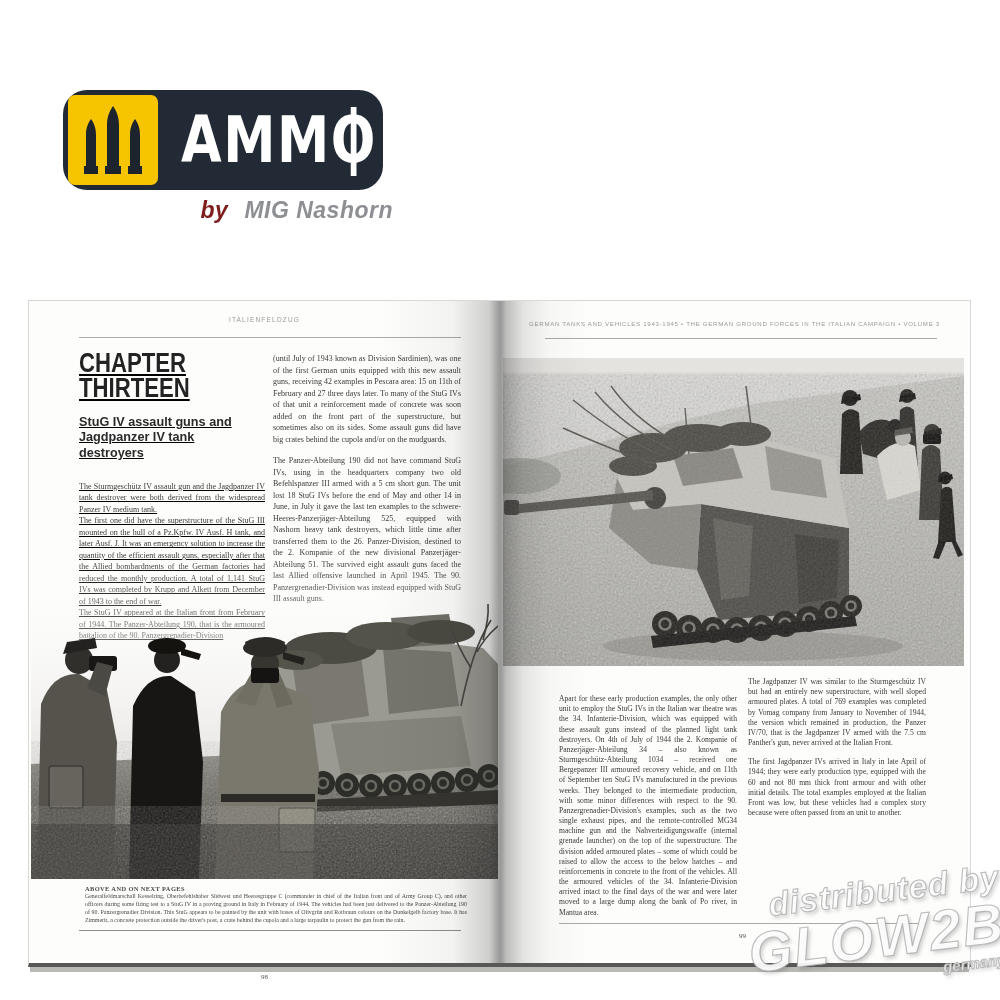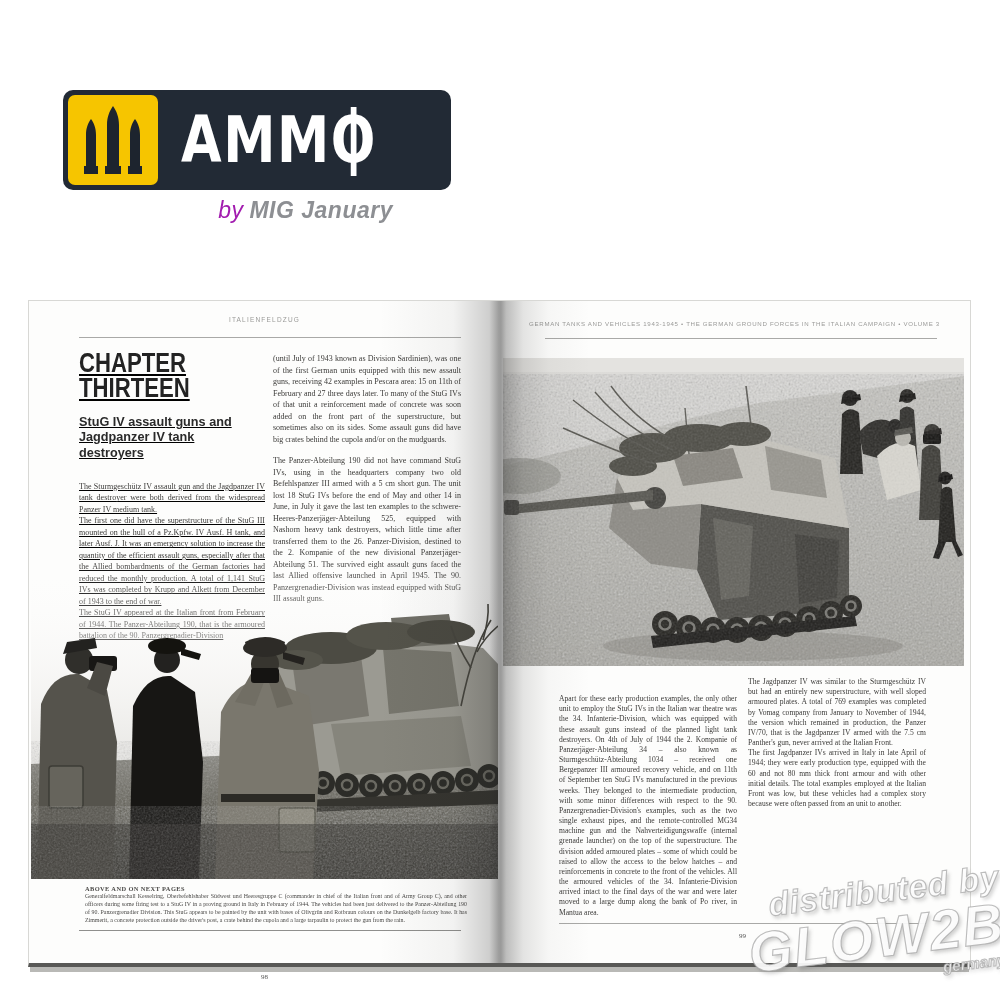--- a/index.html
+++ b/index.html
@@ -1,34 +1,34 @@
 <!DOCTYPE html>
 <html><head>
 <meta charset="utf-8">
 <style>
   html,body{margin:0;padding:0;background:#ffffff;}
   .canvas{position:relative;width:1000px;height:1000px;background:#ffffff;overflow:hidden;
           font-family:"Liberation Sans","DejaVu Sans",sans-serif;}
 
   
-  .logo-bar{position:absolute;left:63px;top:90px;width:388px;height:100px;
-            background:#222a35;border-radius:10px;}
+  .logo-bar{position:absolute;left:63px;top:90px;width:320px;height:100px;
+            background:#222a35;border-radius:24px;}
   .logo-badge{position:absolute;left:5px;top:5px;width:90px;height:90px;
               background:#f6c500;border-radius:7px;}
   .logo-badge svg{position:absolute;left:0;top:0;}
   .logo-word{position:absolute;left:98px;top:0;width:236px;height:100%;
              display:flex;align-items:center;justify-content:center;
              font-family:"DejaVu Sans",sans-serif;font-weight:800;font-size:64px;
              color:#ffffff;letter-spacing:2px;transform:scaleX(.82);transform-origin:center;}
   .o-wrap{position:relative;display:inline-block;}
   .o-bar{position:absolute;left:50%;top:6%;width:7px;height:92%;
          background:#ffffff;transform:translateX(-50%);}
   .byline{position:absolute;left:63px;top:197px;width:330px;text-align:right;
           font-style:italic;font-size:23px;color:#94969a;letter-spacing:.5px;}
-  .byline .by{font-weight:400;margin-right:6px;color:#a21caf;}
+  .byline .by{font-weight:700;margin-right:16px;color:#7f1d1d;}
   .byline .name{font-weight:700;color:#8d8f93;}
 
   
   .spread{position:absolute;left:28px;top:300px;width:941px;height:662px;
           background:#fdfdfc;border:1px solid #d8d8d5;border-bottom:4px solid #585856;
           box-shadow:0 7px 0 -2px #b9b9b6;}
   .page{position:absolute;top:0;height:662px;}
   .page-left{left:0;width:471px;}
   .page-right{left:471px;width:469px;}
 
@@ -52,21 +52,21 @@
   .lp-col1{position:absolute;left:50px;top:50px;width:186px;text-decoration:underline;}
   .lp-col1-body{margin-top:21px;}
   .lp-col1-body p{font-size:8px;line-height:1.44;}
   .lp-col2{position:absolute;left:244px;top:52px;width:188px;}
   .lp-col2 p{font-size:8px;line-height:1.44;}
   .lp-col2 p + p{margin-top:10px;}
 
   .rp-col1{position:absolute;left:59px;top:393px;width:178px;}
   .rp-col2{position:absolute;left:248px;top:376px;width:178px;}
   .rp-col1 p,.rp-col2 p{font-size:7.6px;line-height:1.34;}
-  .rp-col2 p + p{margin-top:0;}
+  .rp-col2 p + p{margin-top:9px;}
 
   .photo{position:absolute;overflow:hidden;}
   .lp-photo{left:2px;top:255px;width:467px;height:323px;}
   .rp-photo{left:3px;top:57px;width:461px;height:308px;}
   .photo svg{display:block;width:100%;height:100%;}
 
   .lp-caption{position:absolute;left:56px;top:584px;width:382px;
               font-family:"Liberation Serif","DejaVu Serif",serif;color:#4a4947;}
   .cap-head{font-size:6.4px;font-weight:700;letter-spacing:.4px;}
   .cap-text{margin-top:1px;font-size:5.9px;line-height:1.33;text-align:justify;}
@@ -105,21 +105,21 @@
           <path d="M67,24 C70,28 72,33 72,40 L72,71 L74,71 L74,79 L60,79 L60,71 L62,71 L62,40 C62,33 64,28 67,24 Z"></path>
         </g>
       </svg>
     </div>
     <div class="logo-word">
         <span>AMM</span>
         <span class="o-wrap"><span>O</span><span class="o-bar"></span></span>
       </div>
   </div>
   <div class="byline">
-    <span class="by">by</span><span class="name">MIG January</span>
+    <span class="by">by</span><span class="name">MIG Nashorn</span>
   </div>
 
   <div class="spread">
 
     <section class="page page-left">
       <div class="runhead lp-runhead">ITALIENFELDZUG</div>
       <div class="rule lp-rule1"></div>
 
       <div class="lp-col1 textcol">
         <div class="chapter-title">

